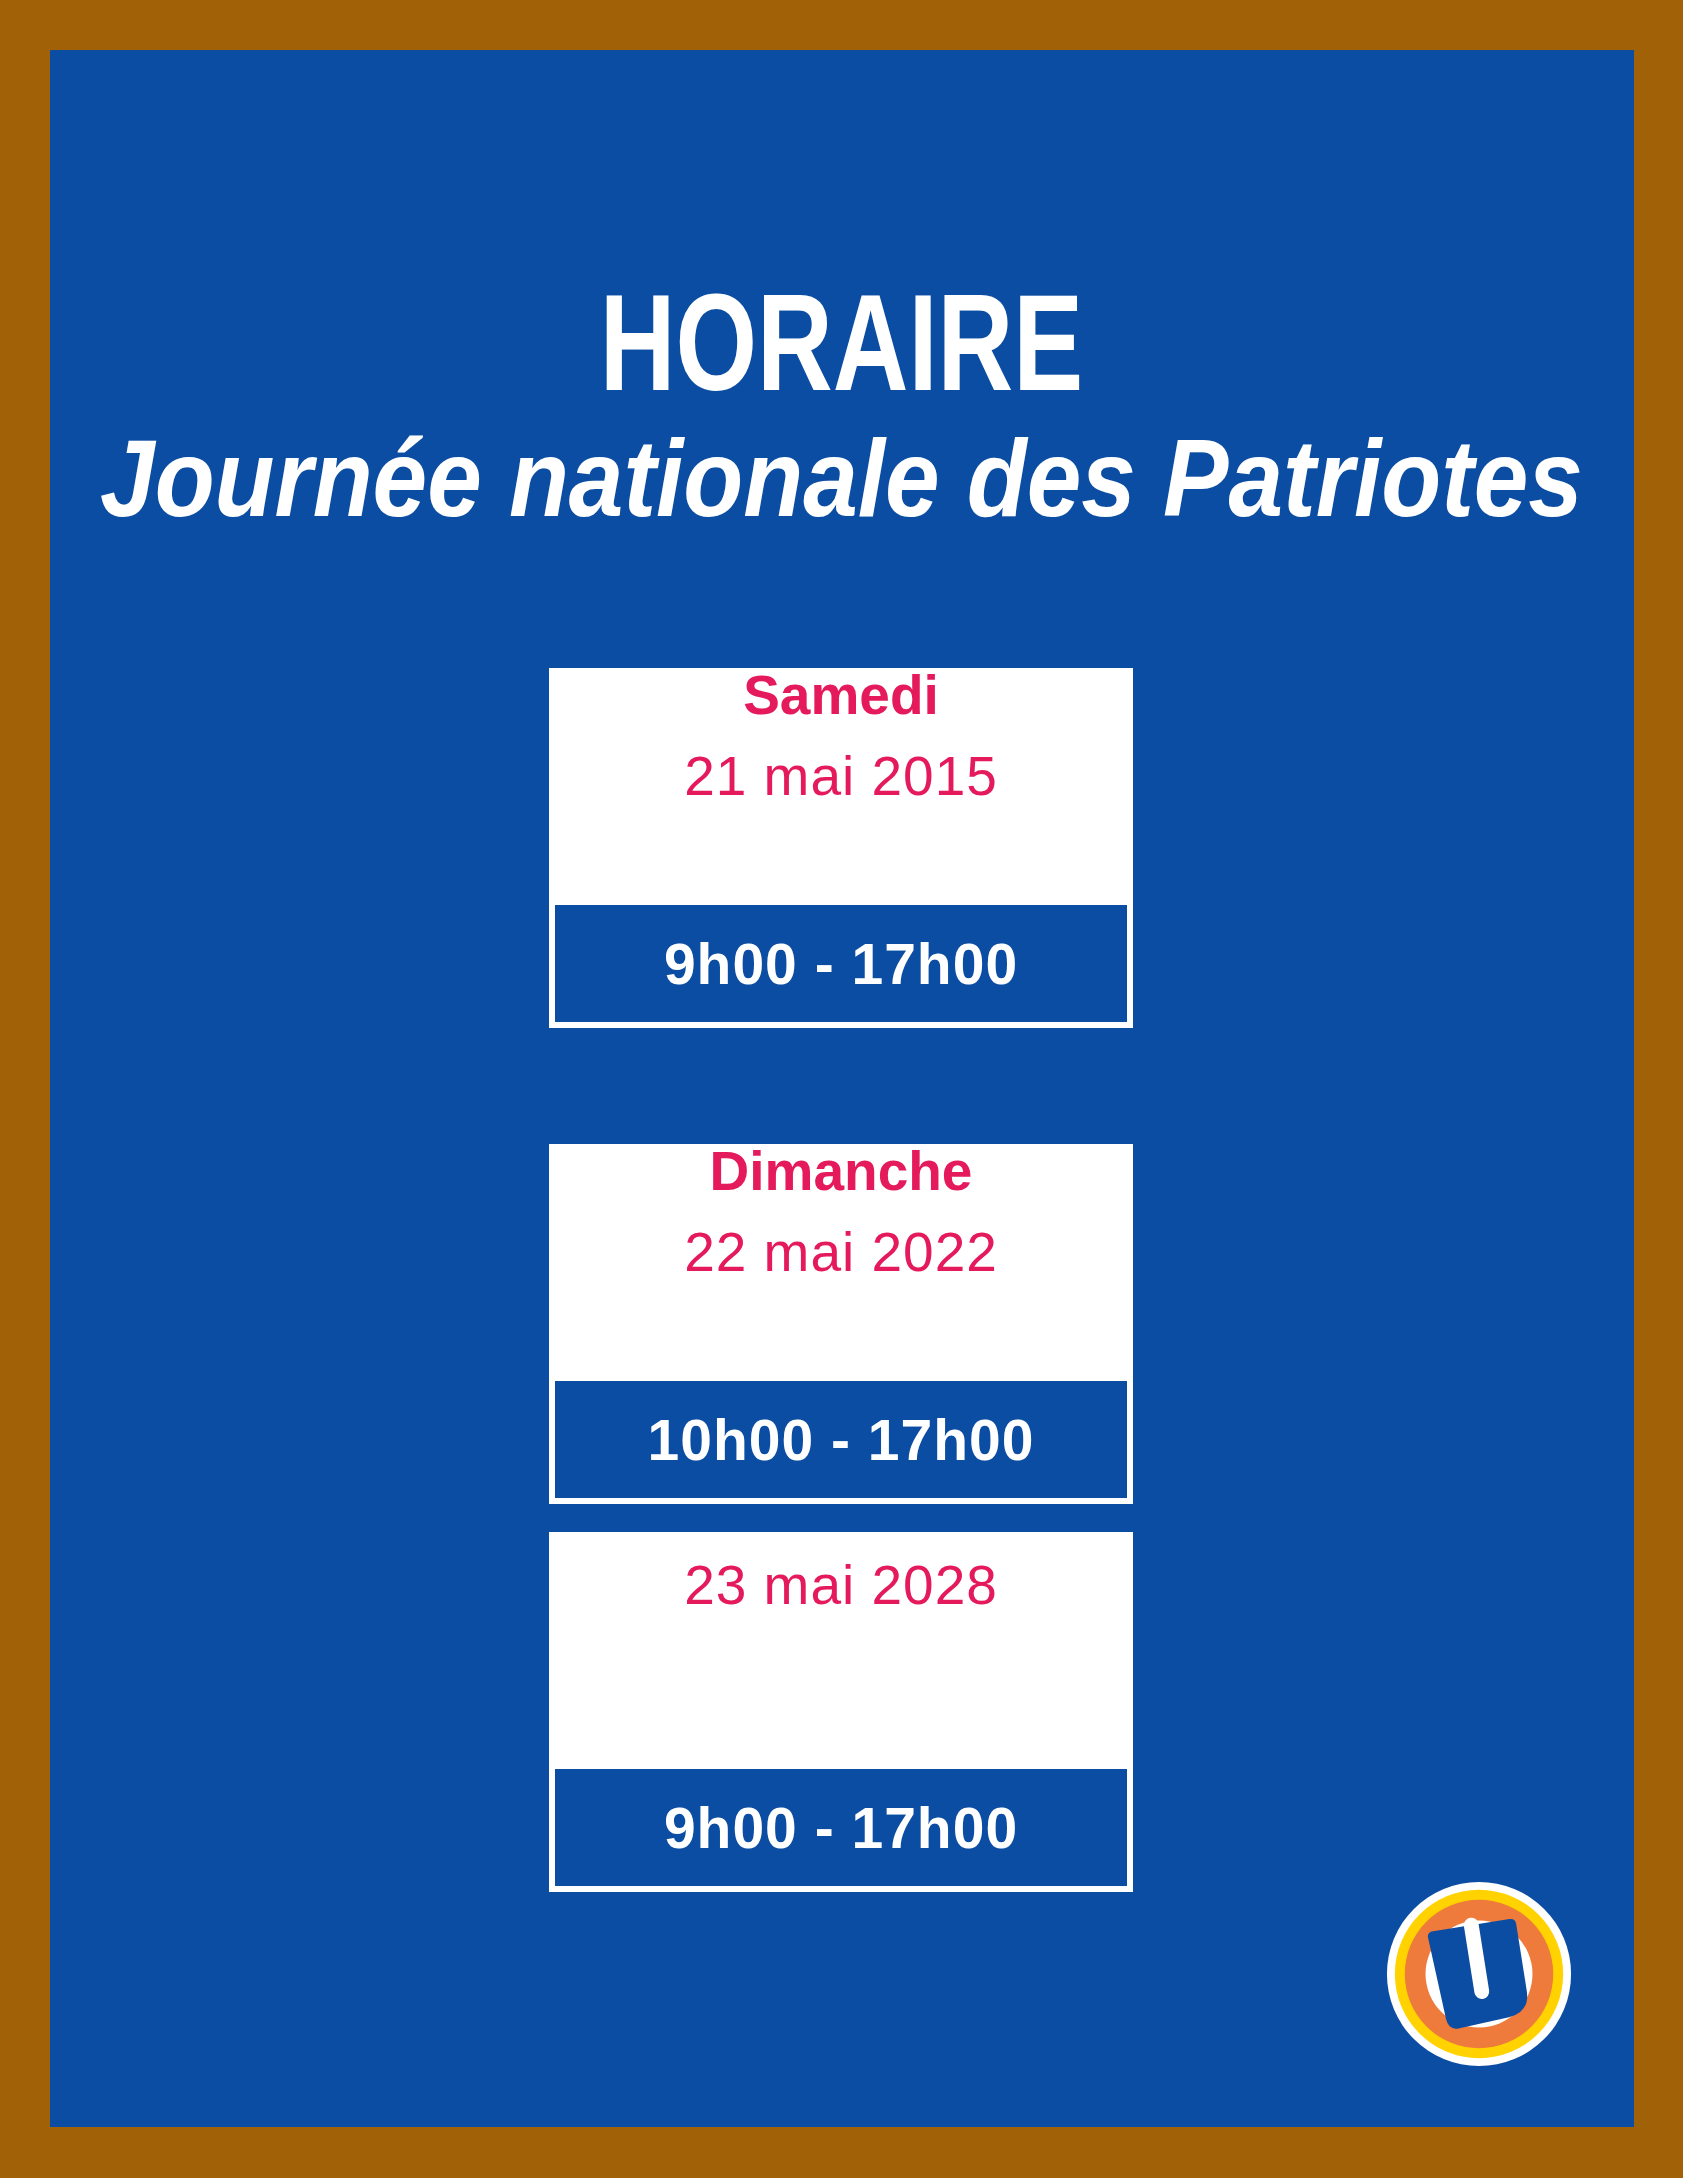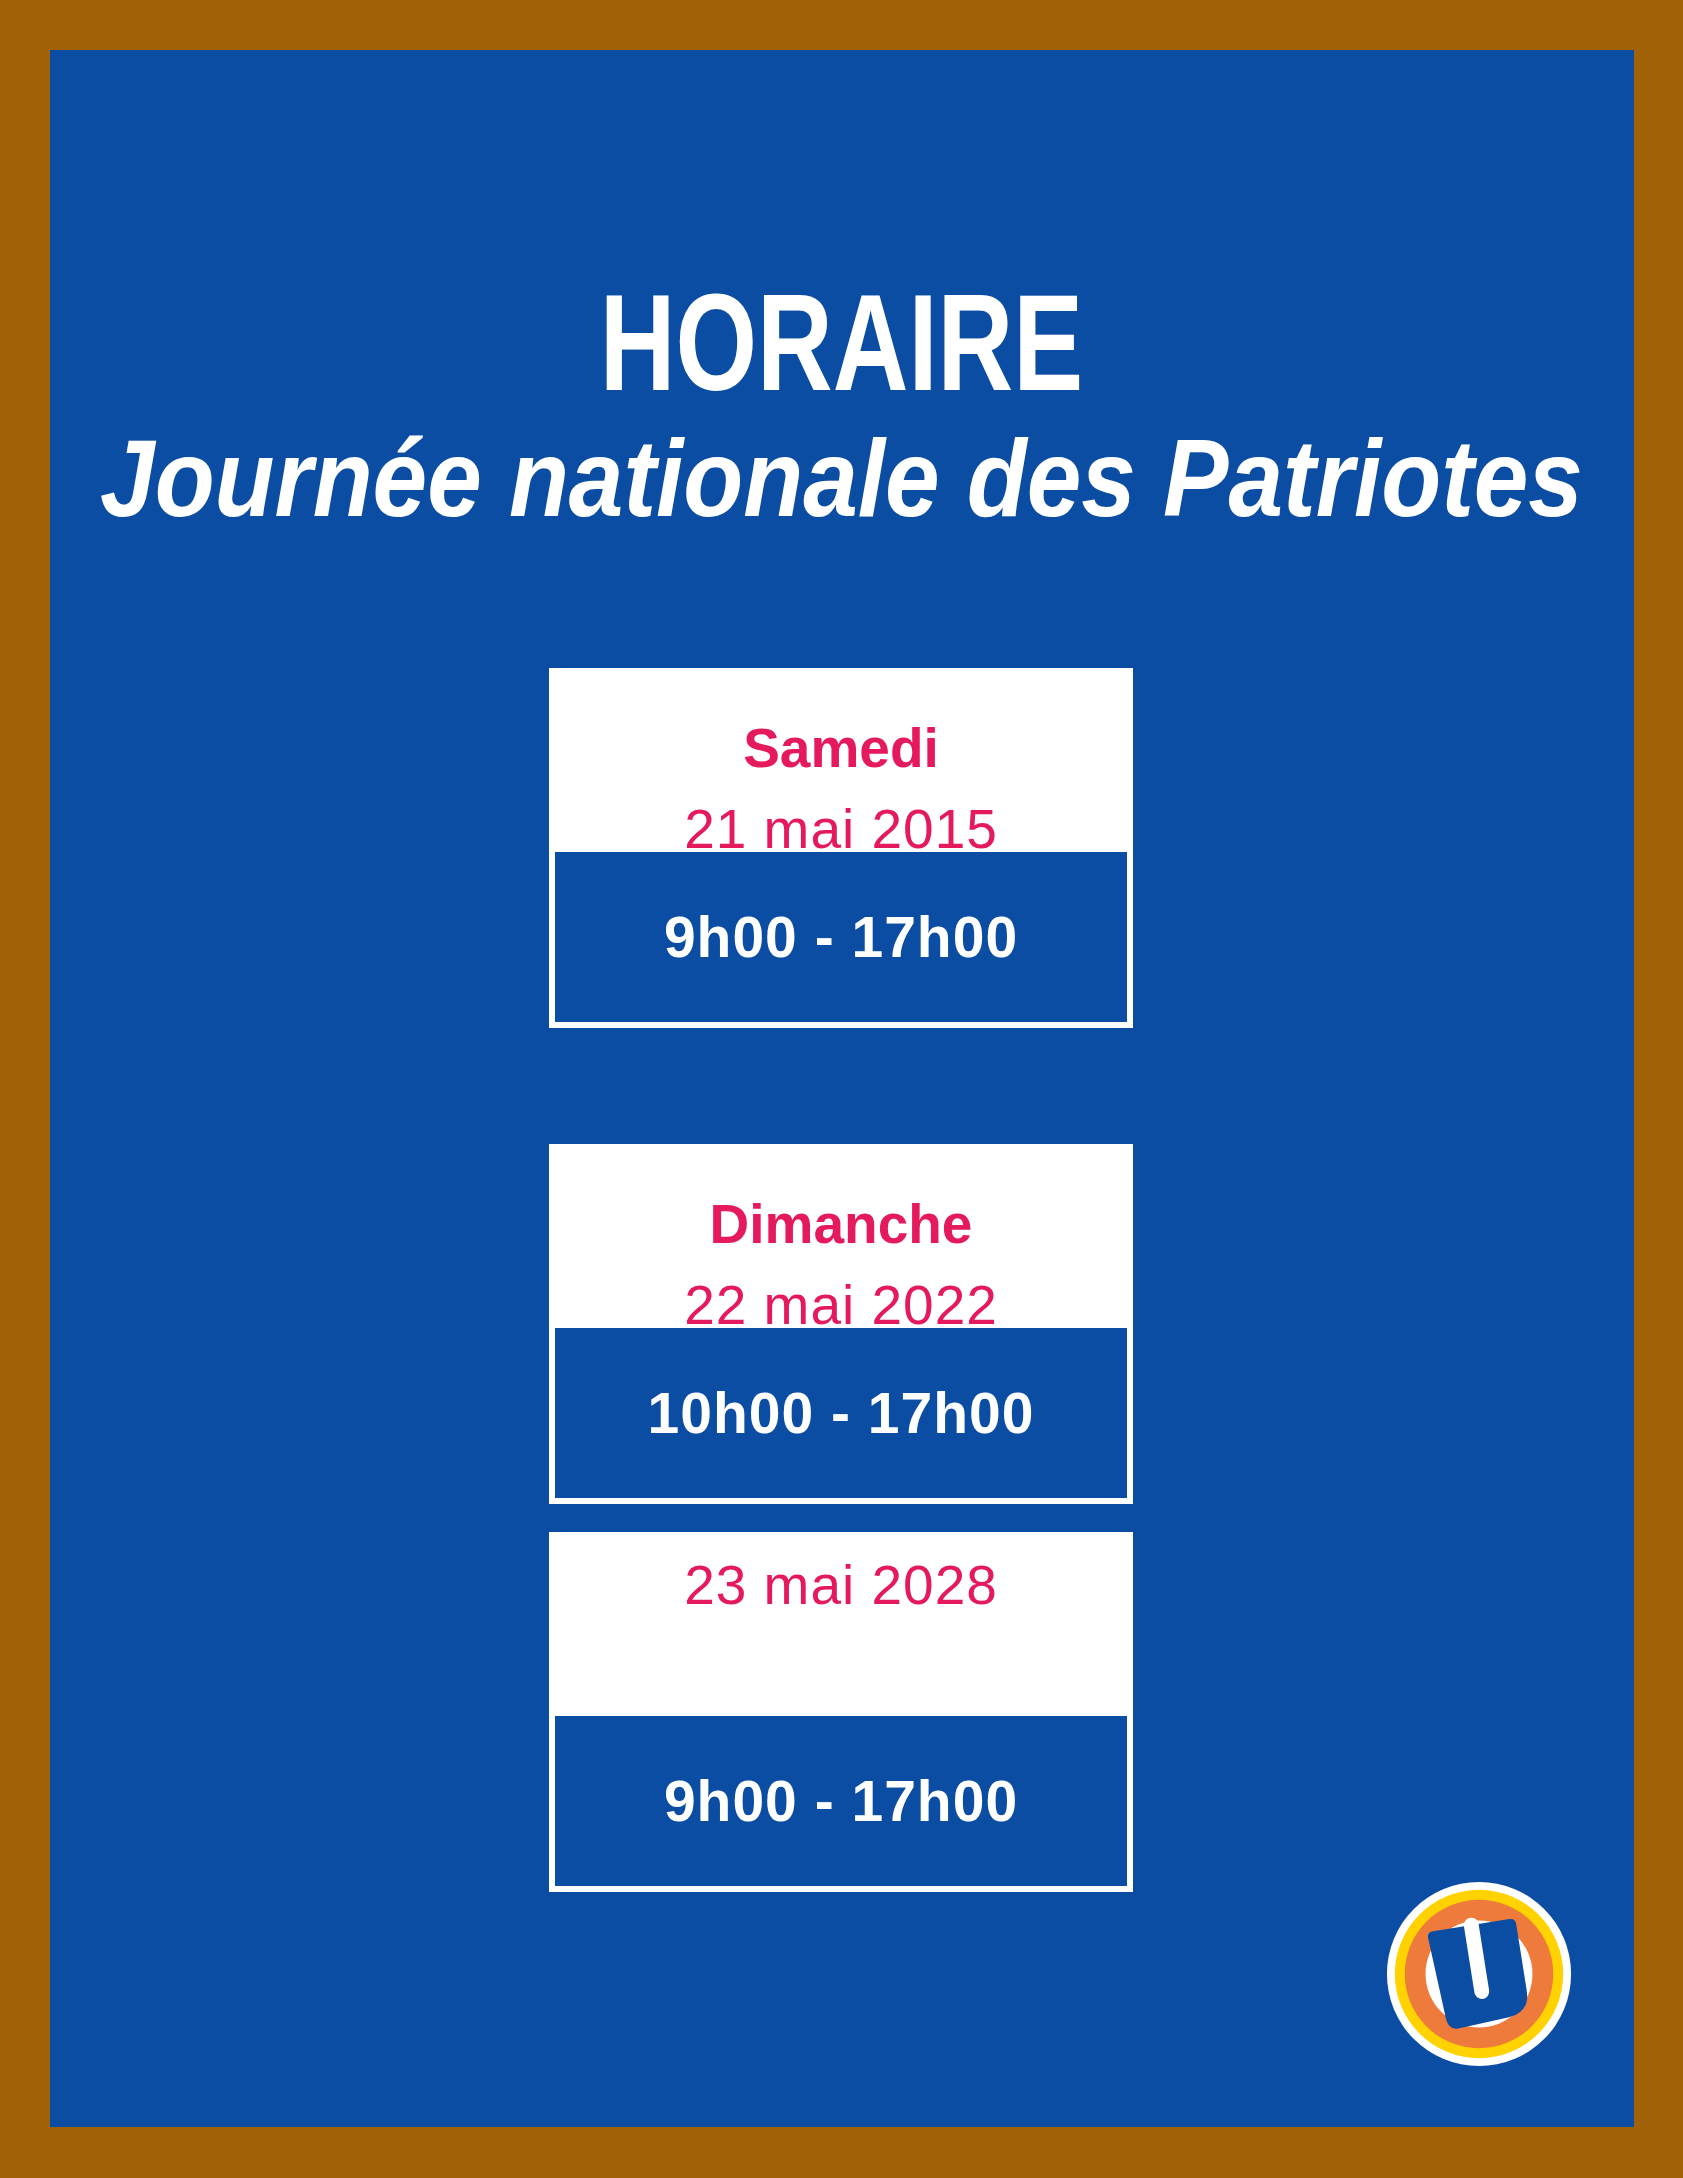--- a/index.html
+++ b/index.html
@@ -56,42 +56,41 @@
     position: absolute;
     left: 549px;
     width: 584px;
     height: 360px;
     background: #ffffff;
   }
   .card-1 { top: 668px; }
   .card-2 { top: 1103px; margin-top: 41px; }
   .card-3 { top: 1532px; }
   .day {
-    padding-top: 53px;
     text-align: center;
     color: #E41A5C;
     font-size: 55px;
     font-weight: 700;
     line-height: 1;
   }
   .date {
     margin-top: 26px;
     text-align: center;
     color: #E41A5C;
     font-size: 55px;
     font-weight: 400;
     line-height: 1;
     letter-spacing: 1px;
   }
   .bar {
     position: absolute;
     left: 6px;
     right: 6px;
     bottom: 6px;
-    height: 170px;
+    height: 117px;
     background: #0B4DA2;
     display: flex;
     align-items: center;
     justify-content: center;
   }
   .hours {
     color: #ffffff;
     font-size: 57px;
     font-weight: 700;
     letter-spacing: 1px;

